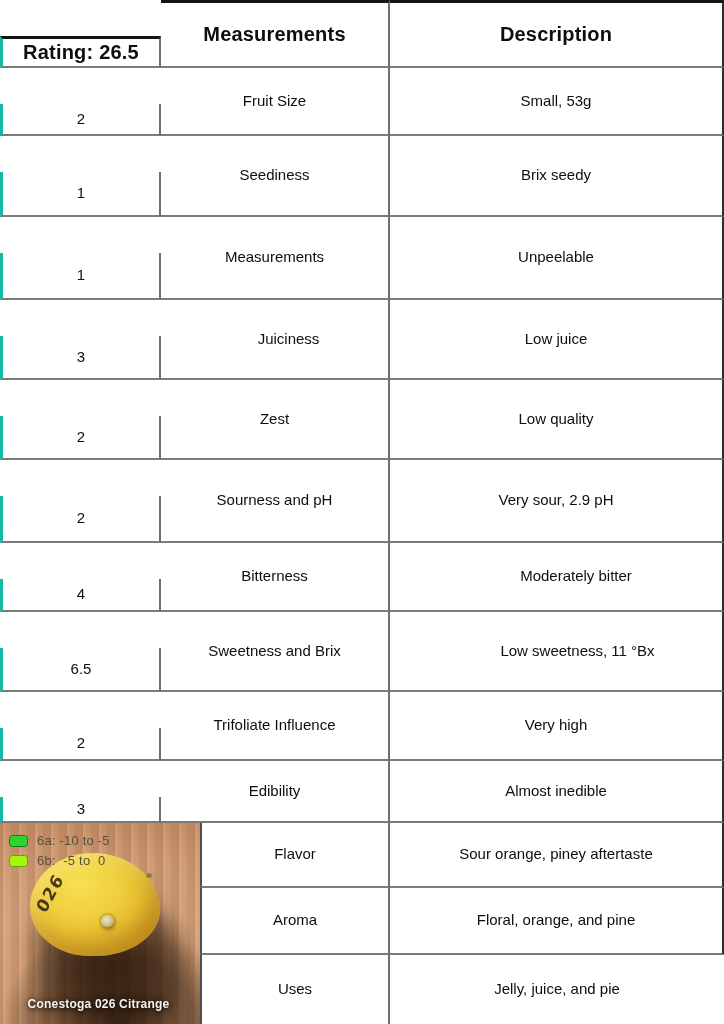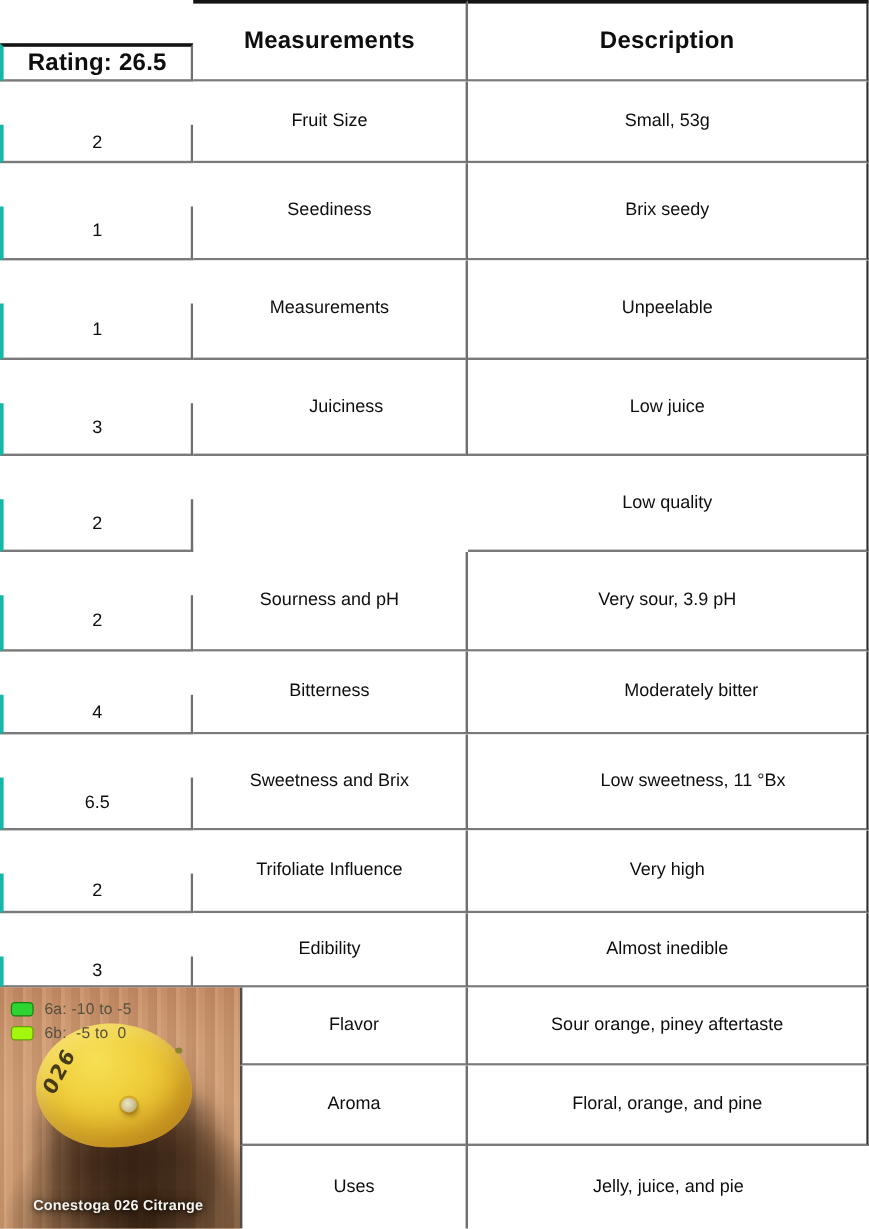--- a/index.html
+++ b/index.html
@@ -111,24 +111,25 @@
       <div class="cell body-txt bl br-g bb" style="grid-area: 3 / 1;">1</div>
       <div class="cell body-txt br-g bb" style="grid-area: 3 / 2 / auto / 4;">Seediness</div>
       <div class="cell body-txt br-d bb" style="grid-area: 3 / 4;">Brix seedy</div>
       <div class="cell body-txt bl br-g bb" style="grid-area: 4 / 1;">1</div>
       <div class="cell body-txt br-g bb" style="grid-area: 4 / 2 / auto / 4;">Measurements</div>
       <div class="cell body-txt br-d bb" style="grid-area: 4 / 4;">Unpeelable</div>
       <div class="cell body-txt bl br-g bb" style="grid-area: 5 / 1;">3</div>
       <div class="cell body-txt br-g bb" style="grid-area: 5 / 2 / auto / 4; padding-left: 28px;">Juiciness</div>
       <div class="cell body-txt br-d bb" style="grid-area: 5 / 4;">Low juice</div>
       <div class="cell body-txt bl br-g bb" style="grid-area: 6 / 1;">2</div>
+      <div class="cell body-txt br-g bb" style="grid-area: 6 / 2 / auto / 4;">Zest</div>
       <div class="cell body-txt br-d bb" style="grid-area: 6 / 4;">Low quality</div>
       <div class="cell body-txt bl br-g bb" style="grid-area: 7 / 1;">2</div>
       <div class="cell body-txt br-g bb" style="grid-area: 7 / 2 / auto / 4;">Sourness and pH</div>
-      <div class="cell body-txt br-d bb" style="grid-area: 7 / 4;">Very sour, 3.9 pH</div>
+      <div class="cell body-txt br-d bb" style="grid-area: 7 / 4;">Very sour, 2.9 pH</div>
       <div class="cell body-txt bl br-g bb" style="grid-area: 8 / 1;">4</div>
       <div class="cell body-txt br-g bb" style="grid-area: 8 / 2 / auto / 4;">Bitterness</div>
       <div class="cell body-txt br-d bb" style="grid-area: 8 / 4; padding-left: 40px;">Moderately bitter</div>
       <div class="cell body-txt bl br-g bb" style="grid-area: 9 / 1;">6.5</div>
       <div class="cell body-txt br-g bb" style="grid-area: 9 / 2 / auto / 4;">Sweetness and Brix</div>
       <div class="cell body-txt br-d bb" style="grid-area: 9 / 4; padding-left: 43px;">Low sweetness, 11 °Bx</div>
       <div class="cell body-txt bl br-g bb" style="grid-area: 10 / 1;">2</div>
       <div class="cell body-txt br-g bb" style="grid-area: 10 / 2 / auto / 4;">Trifoliate Influence</div>
       <div class="cell body-txt br-d bb" style="grid-area: 10 / 4;">Very high</div>
       <div class="cell body-txt bl br-g bb" style="grid-area: 11 / 1;">3</div>

